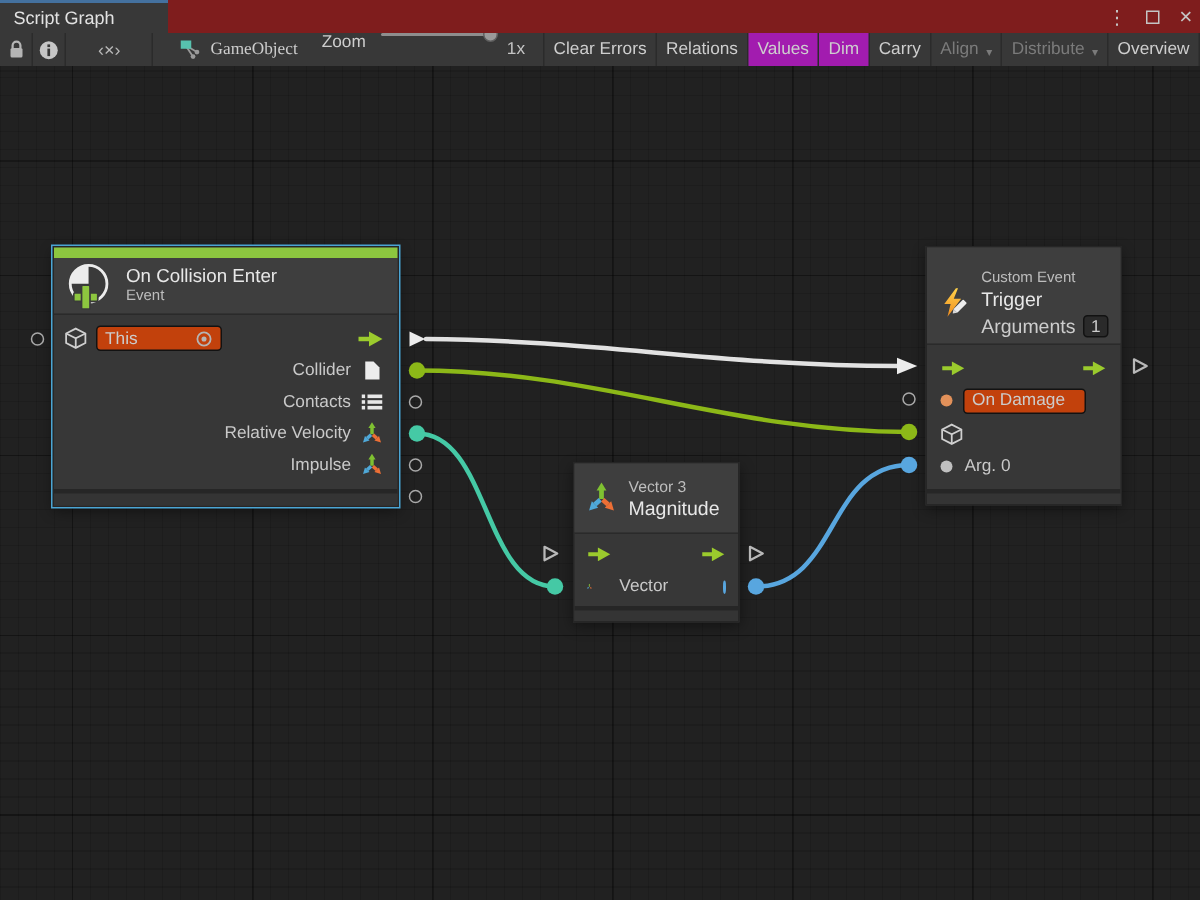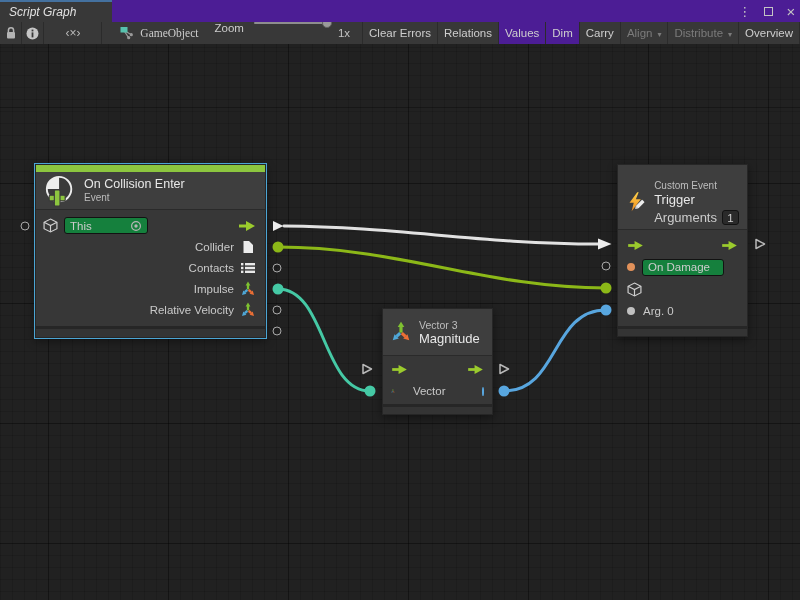--- a/index.html
+++ b/index.html
@@ -4,35 +4,35 @@
 <style>
   :root{
     --graytext:#c9c9c9;
   }
   *{box-sizing:border-box; -webkit-font-smoothing:antialiased;}
   html,body{margin:0;padding:0;width:800px;height:600px;overflow:hidden;
     background:#1b1b1b;font-family:"Liberation Sans","DejaVu Sans",sans-serif;}
   .window{position:relative;width:800px;height:600px;background:#1b1b1b;}
 
   
-  .tabbar{position:absolute;left:0;top:0;width:800px;height:22px;background:#4c1d95;display:flex;font-style:italic;}
+  .tabbar{position:absolute;left:0;top:0;width:800px;height:22px;background:#7f1d1d;display:flex;}
   .tab{width:112px;height:22px;background:#383838;border-top:2px solid var(--c-tab_accent,#44719F);
     color:#e2e2e2;font-size:12px;display:flex;align-items:center;padding-left:9px;}
   .win-controls{position:absolute;right:5px;top:0;height:22px;display:flex;align-items:center;gap:13px;color:#c4c4c4;}
   .kebab{font-size:13px;line-height:1;}
   .maxbox{display:inline-block;width:9px;height:9px;border:1.5px solid #c4c4c4;}
   .closex{font-size:15px;line-height:1;}
 
   
   .toolbar{position:absolute;left:0;top:22px;width:800px;height:22px;background:#383838;
     display:flex;align-items:stretch;color:#c8c8c8;font-size:11.5px;white-space:nowrap;overflow:hidden;}
   .tcell{display:flex;align-items:center;justify-content:center;border-right:1px solid #2b2b2b;}
   .tbtn{display:flex;align-items:center;justify-content:center;padding:0 6px;border-right:1px solid #2b2b2b;color:#cecece;}
   .tbtn:first-of-type{border-left:1px solid #2b2b2b;}
-  .tbtn.active{background:#4c1d95;}
+  .tbtn.active{background:#a21caf;}
   .tbtn.disabled{color:#7b7b7b;}
   .caret{font-size:8px;margin-left:5px;position:relative;top:1px;}
   .gogroup{display:flex;align-items:center;margin-left:18px;gap:6px;color:#cdcdcd;font-family:Liberation Serif, serif;}
   .zoomgroup{display:flex;align-items:flex-start;margin-left:16px;gap:10px;color:#cdcdcd;}
   .slider{position:relative;width:76px;height:2px;background:#8e8e8e;border-radius:1px;}
   .slider .handle{position:absolute;right:-2px;top:-4px;width:10px;height:10px;border-radius:50%;
     background:#9a9a9a;border:1px solid #606060;}
   .zoomval{margin-left:8px;display:flex;align-items:center;color:#c4c4c4;}
   .btngroup{display:flex;align-items:stretch;margin-left:12px;}
 
@@ -58,21 +58,21 @@
   .node.selected{outline:1.5px solid var(--c-selection,#4BA5D4);}
   .nheader{background:#3e3e3e;display:flex;align-items:center;padding:0 8px;gap:8px;}
   .nbody{border-top:1px solid #2a2a2a;}
   .nfooter{border-top:3px solid #262626;background:#343434;}
   .stripe{height:7px;background:var(--c-event_stripe,#8CC63F);}
   .row{display:flex;align-items:center;font-size:11.5px;color:var(--graytext);}
   .row.out{justify-content:flex-end;padding-right:9px;gap:5px;}
   .iconslot{width:17px;display:flex;justify-content:center;align-items:center;}
   .title{color:#e8e8e8;font-size:12.5px;line-height:15px;}
   .subtitle{color:#bdbdbd;font-size:10px;line-height:12px;}
-  .field{background:#15803d;border:1px solid #121212;border-radius:3px;height:17px;
+  .field{background:#c2410c;border:1px solid #121212;border-radius:3px;height:17px;
     display:flex;align-items:center;padding:0 5px;font-size:11.5px;color:#cccccc;}
   .dot8{width:8px;height:8px;border-radius:50%;}
   .dot-orange{background:var(--c-port_string,#E2915A);}
   .dot-gray{background:var(--c-port_gray,#C0C0C0);}
   .dot-blue9{width:9px;height:9px;border-radius:50%;background:var(--c-wire_blue,#58A6DF);}
 
   
   .port{position:absolute;transform:translate(-50%,-50%);display:flex;align-items:center;justify-content:center;}
   .pdot{width:11px;height:11px;border-radius:50%;}
   .pdot.green{background:var(--c-wire_green,#8CB818);}
@@ -215,34 +215,34 @@
                   <rect x="4" y="1" width="10" height="2.4"></rect>
             <rect x="0" y="4.8" width="2.4" height="2.4"></rect>
                   <rect x="4" y="4.8" width="10" height="2.4"></rect>
             <rect x="0" y="8.6" width="2.4" height="2.4"></rect>
                   <rect x="4" y="8.6" width="10" height="2.4"></rect>
                 </g>
               </svg>
             </span>
         </div>
         <div class="row out" style="height:21px">
-          <span>Impulse</span>
+          <span>Relative Velocity</span>
           <span class="iconslot">
               <svg width="16" height="16" viewBox="0 0 16 16">
             <path d="M8 8.5 V4" stroke="#7FC131" stroke-width="2.3"></path>
                 <polygon points="8,0.5 5.6,4.4 10.4,4.4" fill="#7FC131"></polygon>
             <path d="M7.4 8.8 L4.8 11.2" stroke="#4FA8D8" stroke-width="2.3"></path>
                 <polygon points="2,14 6.4,12.7 3.3,9.6" fill="#4FA8D8"></polygon>
             <path d="M8.6 8.8 L11.2 11.2" stroke="#ED6F35" stroke-width="2.3"></path>
                 <polygon points="14,14 9.6,12.7 12.7,9.6" fill="#ED6F35"></polygon>
               </svg>
             </span>
         </div>
         <div class="row out" style="height:21px">
-          <span>Relative Velocity</span>
+          <span>Impulse</span>
           <span class="iconslot">
               <svg width="16" height="16" viewBox="0 0 16 16">
             <path d="M8 8.5 V4" stroke="#7FC131" stroke-width="2.3"></path>
                 <polygon points="8,0.5 5.6,4.4 10.4,4.4" fill="#7FC131"></polygon>
             <path d="M7.4 8.8 L4.8 11.2" stroke="#4FA8D8" stroke-width="2.3"></path>
                 <polygon points="2,14 6.4,12.7 3.3,9.6" fill="#4FA8D8"></polygon>
             <path d="M8.6 8.8 L11.2 11.2" stroke="#ED6F35" stroke-width="2.3"></path>
                 <polygon points="14,14 9.6,12.7 12.7,9.6" fill="#ED6F35"></polygon>
               </svg>
             </span>

